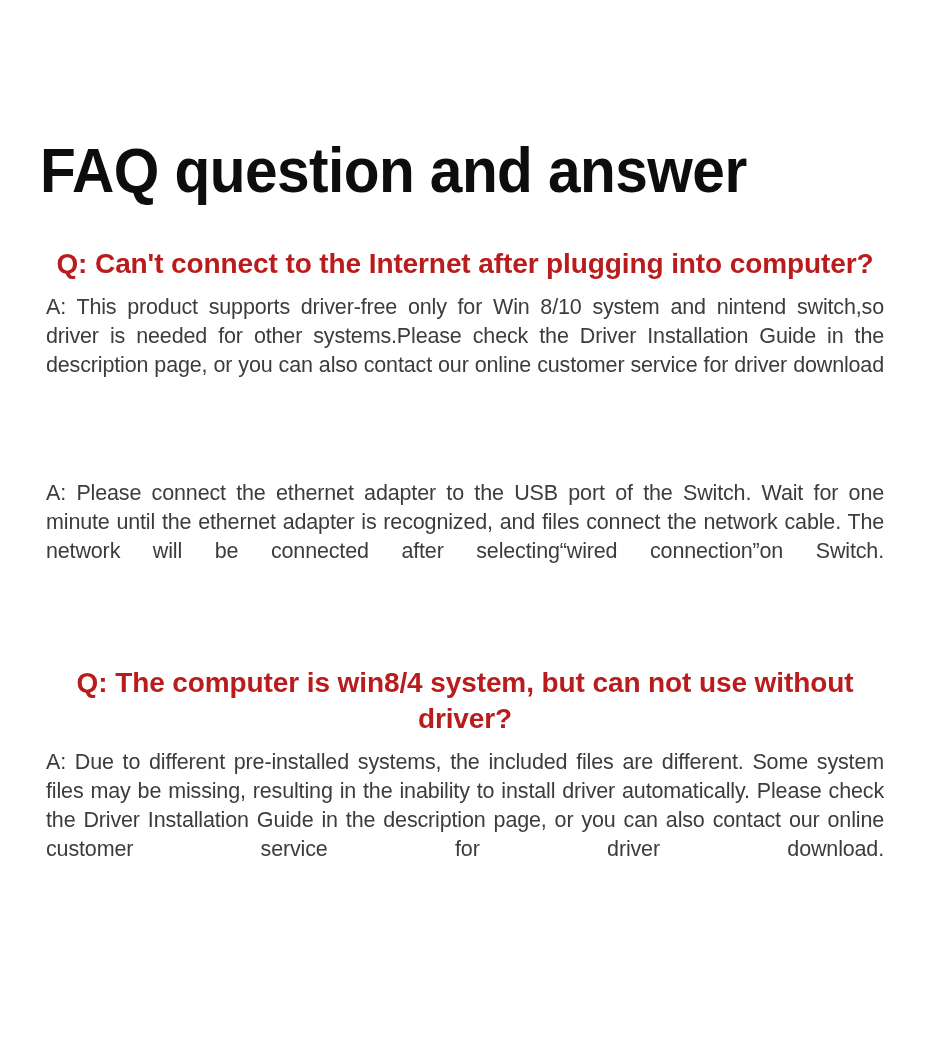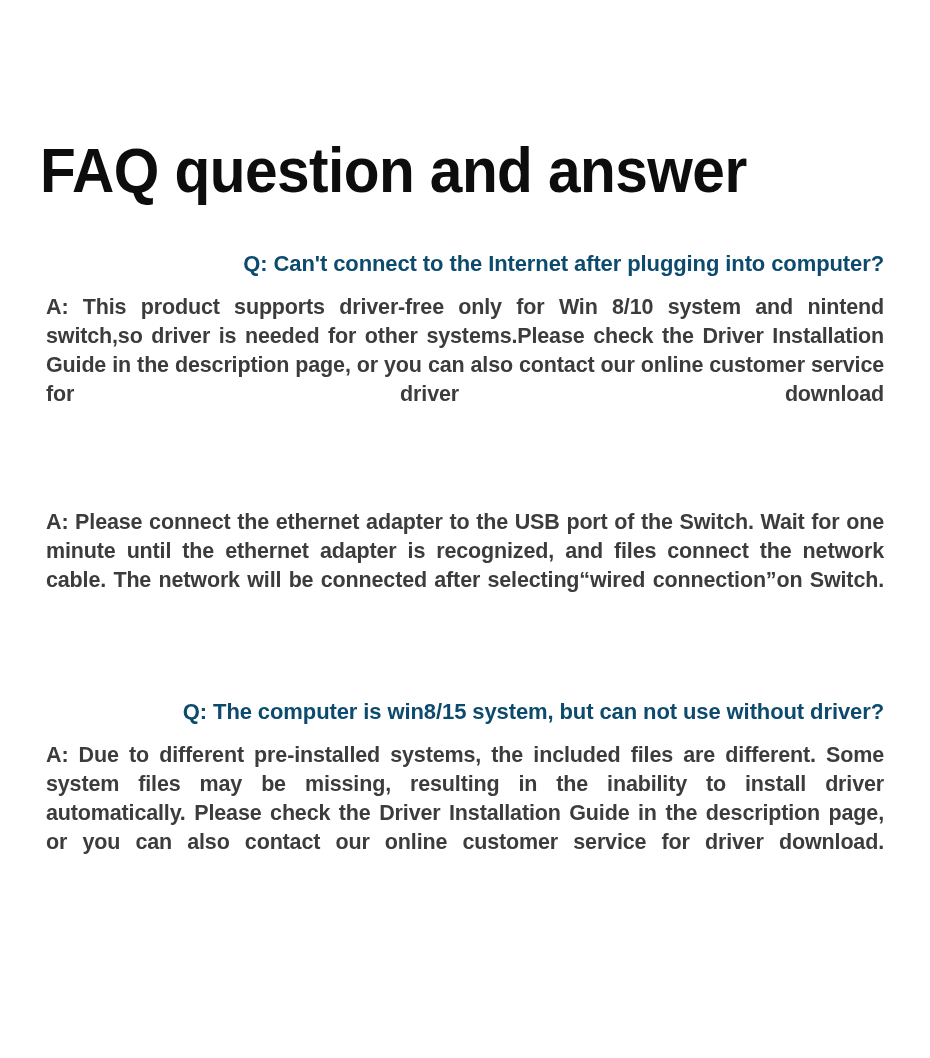--- a/index.html
+++ b/index.html
@@ -46,35 +46,35 @@
   }
 
   .faq-item {
     margin-bottom: 70px;
   }
   .faq-item:last-child {
     margin-bottom: 0;
   }
 
   .faq-question {
-    color: #0c4a6e;
+    color: #b91c1c;
     font-family: "Liberation Sans", sans-serif;
-    font-size: 22px;
+    font-size: 28px;
     font-weight: bold;
     line-height: 36px;
     letter-spacing: -0.1px;
     margin: 0 0 11px 0;
-    text-align: right;
+    text-align: center;
   }
 
   .faq-answer {
     color: #3c3c3c;
     font-family: "Liberation Sans", sans-serif;
     font-size: 21.5px;
-    font-weight: bold;
+    font-weight: normal;
     line-height: 29px;
     letter-spacing: -0.15px;
     margin: 0;
     text-align: justify;
     text-justify: inter-word;
     word-spacing: 0.2px;
   }
 
   
   .faq-answer::after {
@@ -95,18 +95,18 @@
     <div class="faq-item">
       <p class="faq-question">Q: Can't connect to the Internet after plugging into computer?</p>
       <p class="faq-answer">A: This product supports driver-free only for Win 8/10 system and nintend switch,so driver is needed for other systems.Please check the Driver Installation Guide in the description page, or you can also contact our online customer service for driver download</p>
     </div>
 
     <div class="faq-item">
       <p class="faq-answer">A: Please connect the ethernet adapter to the USB port of the Switch. Wait for one minute until the ethernet adapter is recognized, and files connect the network cable. The network will be connected after selecting“wired connection”on Switch.</p>
     </div>
 
     <div class="faq-item">
-      <p class="faq-question">Q: The computer is win8/15 system, but can not use without driver?</p>
+      <p class="faq-question">Q: The computer is win8/4 system, but can not use without driver?</p>
       <p class="faq-answer">A: Due to different pre-installed systems, the included files are different. Some system files may be missing, resulting in the inability to install driver automatically. Please check the Driver Installation Guide in the description page, or you can also contact our online customer service for driver download.</p>
     </div>
 
   </div>
 </div>
 
 </body></html>

